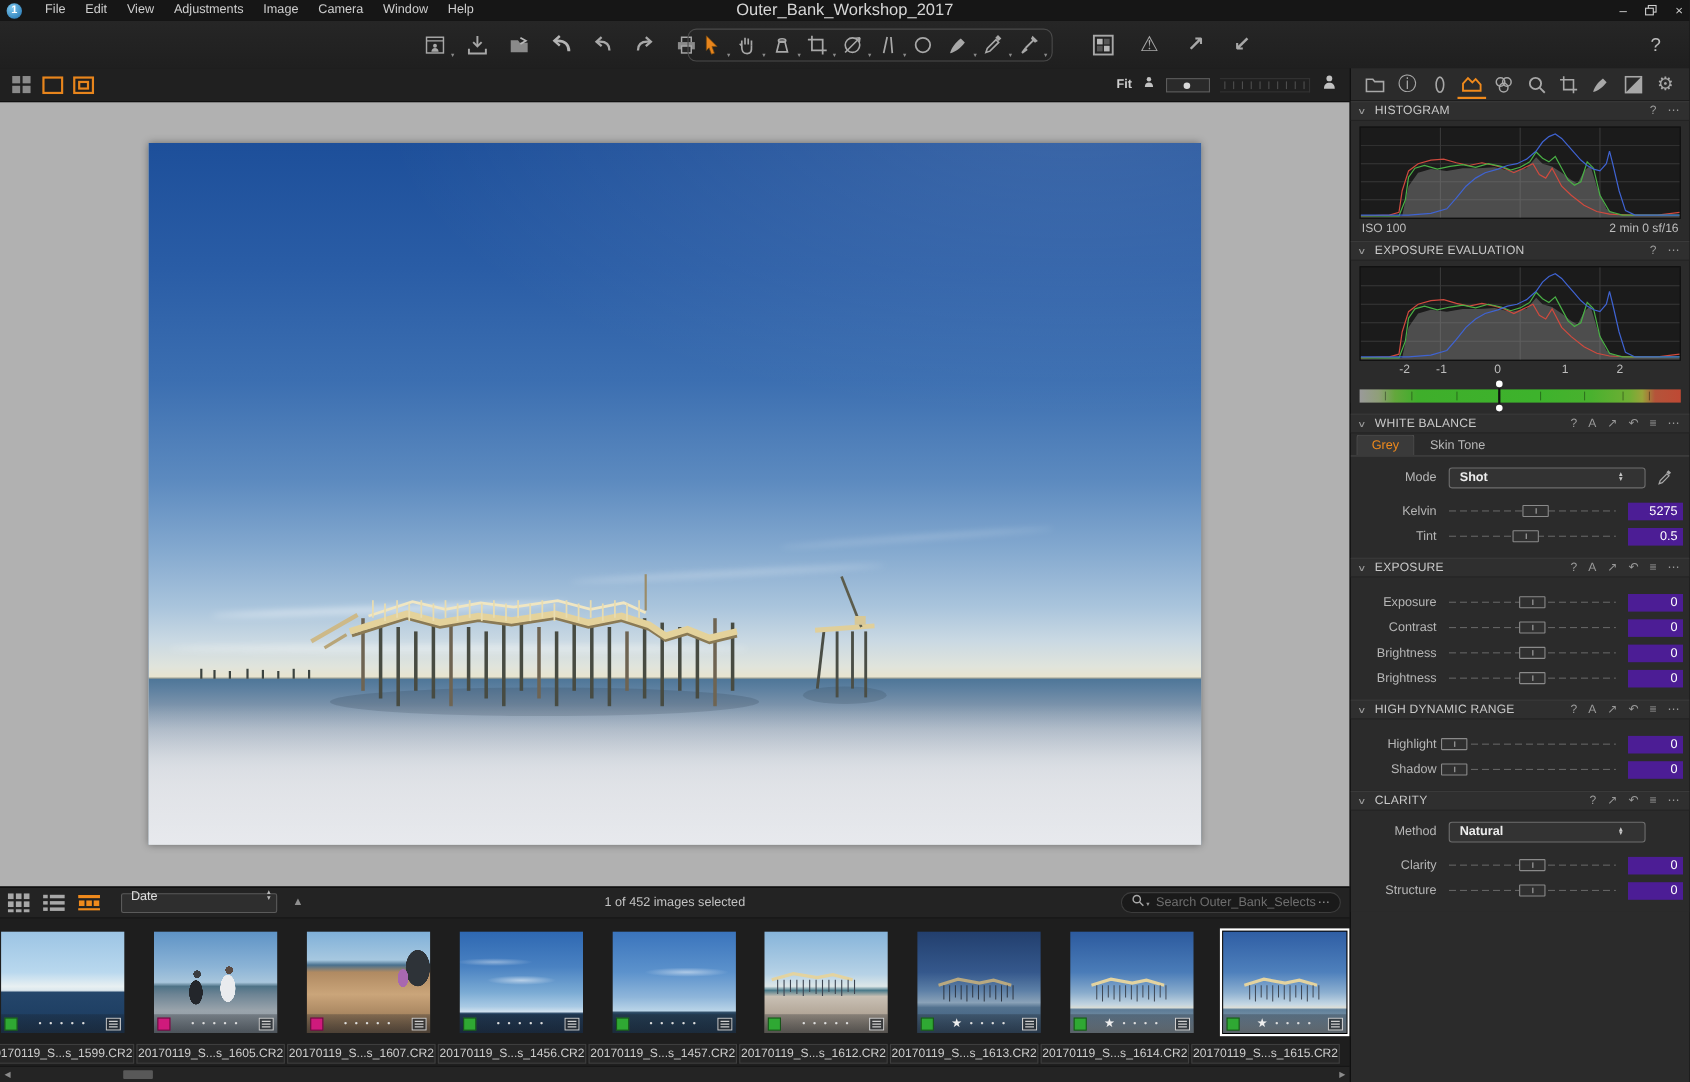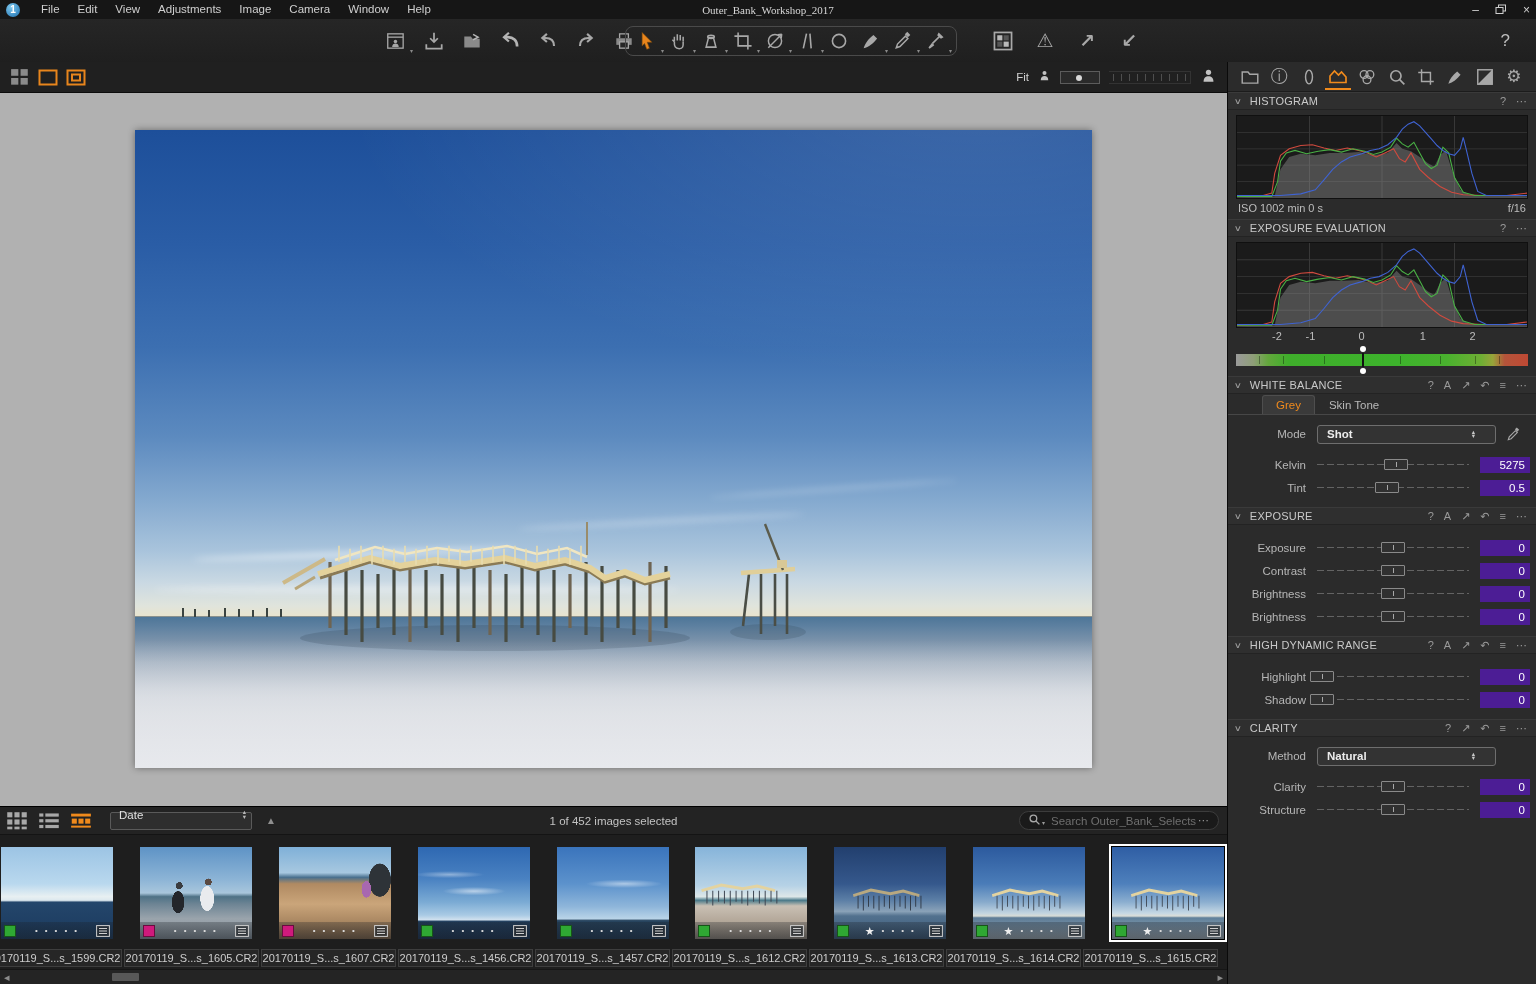--- a/index.html
+++ b/index.html
@@ -4,21 +4,21 @@
 <style>
   html,body{margin:0;padding:0;background:#000;}
   *{box-sizing:border-box;font-family:"Liberation Sans","DejaVu Sans",sans-serif;-webkit-font-smoothing:antialiased;}
   .app{position:relative;width:1536px;height:984px;background:#1c1c1c;overflow:hidden;color:#c8c8c8;}
 
   
   .menubar{position:absolute;top:0;left:0;right:0;height:19px;background:#161616;display:flex;align-items:center;padding-left:6px;z-index:5;}
   .logo{width:14px;height:14px;border-radius:50%;background:radial-gradient(circle at 35% 30%,#7ec8ee,#1c6fae);color:#fff;font-size:10px;font-weight:bold;text-align:center;line-height:14px;margin-right:12px;}
   .menu-list{display:flex;gap:0;}
   .menu-item{font-size:11.5px;color:#cfcfcf;padding:0 9px;line-height:19px;}
-  .win-title{position:absolute;left:50%;transform:translateX(-50%);font-size:11px;color:#d6d6d6;font-family:Liberation Serif, serif;}
+  .win-title{position:absolute;left:50%;transform:translateX(-50%);font-size:15px;color:#d6d6d6;}
   .win-controls{position:absolute;right:6px;top:0;display:flex;gap:16px;align-items:center;height:19px;color:#cfcfcf;font-size:12px;}
   .win-controls .icon{display:inline-flex;}
 
   
   .toolbar{position:absolute;top:19px;left:0;right:0;height:43px;background:linear-gradient(#262626,#1f1f1f);display:flex;align-items:center;}
   .tb-left{position:absolute;left:383px;display:flex;align-items:center;gap:12px;}
   .tb-ico{width:26px;height:26px;display:flex;align-items:center;justify-content:center;position:relative;}
   .tb-ico svg{width:22px;height:22px;}
   .tb-drop{position:absolute;right:-4px;bottom:0;font-size:6px;color:#8a8a8a;}
   .cursor-group{position:absolute;left:625px;display:flex;align-items:center;gap:6px;border:1px solid #4a4a4a;border-radius:8px;padding:2px 8px;height:30px;}
@@ -28,21 +28,21 @@
 
   
   .main{position:absolute;top:62px;left:0;right:0;bottom:0;}
   .left-col{position:absolute;left:0;top:0;width:1227px;bottom:0;}
   .panel{position:absolute;left:1227px;right:0;top:0;bottom:0;background:#2b2b2b;border-left:1px solid #0a0a0a;}
 
   
   .viewer-strip{position:absolute;top:0;left:0;right:0;height:31px;background:#202020;border-bottom:1px solid #0d0d0d;display:flex;align-items:center;padding:0 10px;}
   .vs-left{display:flex;gap:8px;align-items:center;}
   .vmode{width:20px;height:18px;display:flex;align-items:center;justify-content:center;}
-  .vs-right{margin-left:auto;display:flex;align-items:center;gap:9px;}
+  .vs-right{margin-left:auto;display:flex;align-items:center;gap:9px;font-weight:bold;}
   .fit-label{font-size:11.5px;color:#cfcfcf;}
   .person-s svg{width:13px;height:13px;}
   .person-l svg{width:17px;height:17px;}
   .zoombox{width:40px;height:13px;border:1px solid #5c5c5c;background:#2a2a2a;position:relative;}
   .zoombox .dot{position:absolute;left:40%;top:3.5px;width:6px;height:6px;border-radius:50%;background:#d8d8d8;}
   .zoomticks{display:flex;gap:7px;height:13px;align-items:center;border:1px solid #333;border-left:none;padding:0 4px;}
   .zoomticks i{display:block;width:1px;height:7px;background:#4e4e4e;}
 
   
   .canvas{position:absolute;top:31px;left:0;right:0;bottom:178px;background:#b1b1b1;}
@@ -101,31 +101,31 @@
   .ttab.active{border-bottom:2px solid #f08a1c;}
   .phead{display:flex;align-items:center;height:18px;background:#2f2f2f;border-top:1px solid #3a3a3a;border-bottom:1px solid #232323;padding:0 9px 0 7px;}
   .chev{font-size:8px;color:#9a9a9a;margin-right:9px;transform:scaleX(1.4);}
   .ptitle{font-size:11px;color:#c9c9c9;letter-spacing:.2px;}
   .hicons{margin-left:auto;display:flex;gap:10px;color:#9a9a9a;font-size:11px;align-items:center;}
   .hicons span{line-height:11px;}
   .psec{background:#2b2b2b;}
   .histo-wrap{margin:5px 8px 2px 8px;background:#1b1b1b;border:1px solid #101010;}
   .histo-wrap svg{display:block;width:100%;}
   .histo-meta{display:flex;padding:1px 10px 5px 10px;font-size:11px;color:#bdbdbd;}
-  .histo-meta .mid{flex:1;text-align:left;}
+  .histo-meta .mid{flex:1;text-align:right;}
   .ee-ticks{position:relative;height:15px;margin:2px 8px 0 8px;font-size:11px;color:#bdbdbd;}
   .ee-ticks span{position:absolute;transform:translateX(-50%);}
   .ev-bar{position:relative;margin:9px 8px 10px 8px;height:12px;background:linear-gradient(90deg,#9a9a9a 0%,#8f9f78 6%,#63a73c 11%,#3fae2b 18%,#3db32c 55%,#49b12e 72%,#6fae34 84%,#98a43a 88%,#b4543a 92%,#bf4934 100%);}
   .ev-tick{position:absolute;top:2px;bottom:2px;width:1px;background:rgba(0,0,0,.35);}
   .ev-marker{position:absolute;top:-1px;bottom:-1px;width:2px;background:#111;}
   .ev-marker::before,.ev-marker::after{content:"";position:absolute;left:-2px;width:6px;height:6px;border-radius:50%;background:#fff;}
   .ev-marker::before{top:-7px;} .ev-marker::after{bottom:-7px;}
   .wbtabs{display:flex;align-items:flex-end;height:21px;border-bottom:1px solid #474747;padding-left:5px;}
   .wbtab{height:19px;padding:0 13px;font-size:11.5px;color:#b8b8b8;display:flex;align-items:center;border:1px solid transparent;border-bottom:none;border-radius:3px 3px 0 0;}
-  .wbtab.active{background:#3a3a3a;border-color:#4e4e4e;color:#f08a1c;margin-left:29px;}
+  .wbtab.active{background:#3a3a3a;border-color:#4e4e4e;color:#f08a1c;}
   .prow{display:flex;align-items:center;height:23px;padding-right:6px;}
   .prow.first{margin-top:6px;}
   .plabel{width:78px;text-align:right;color:#b6b6b6;font-size:11.5px;margin-right:11px;flex:none;}
   .ptrack{position:relative;flex:1;height:13px;margin-right:11px;background:repeating-linear-gradient(90deg,#636363 0 7px,rgba(0,0,0,0) 7px 10px) left center/100% 1px no-repeat;}
   .phandle{position:absolute;top:1px;width:24px;height:11px;margin-left:-12px;background:#303030;border:1px solid #8a8a8a;border-radius:1px;}
   .phandle::before{content:"";position:absolute;left:50%;top:2px;bottom:2px;width:1px;background:#a8a8a8;}
   .pvalue{width:50px;height:16px;background:#4c1d95;color:#fff;font-size:11.5px;text-align:right;line-height:16px;padding-right:5px;flex:none;}
   .modrow{display:flex;align-items:center;height:26px;padding-right:6px;margin-top:6px;}
   .csel{display:flex;align-items:center;height:19px;background:#333;border:1px solid #6e6e6e;border-radius:3px;flex:1;padding:0 20px 0 9px;color:#ececec;font-size:11.5px;font-weight:bold;}
   .csel .steppers{font-size:6.5px;color:#c8c8c8;}

